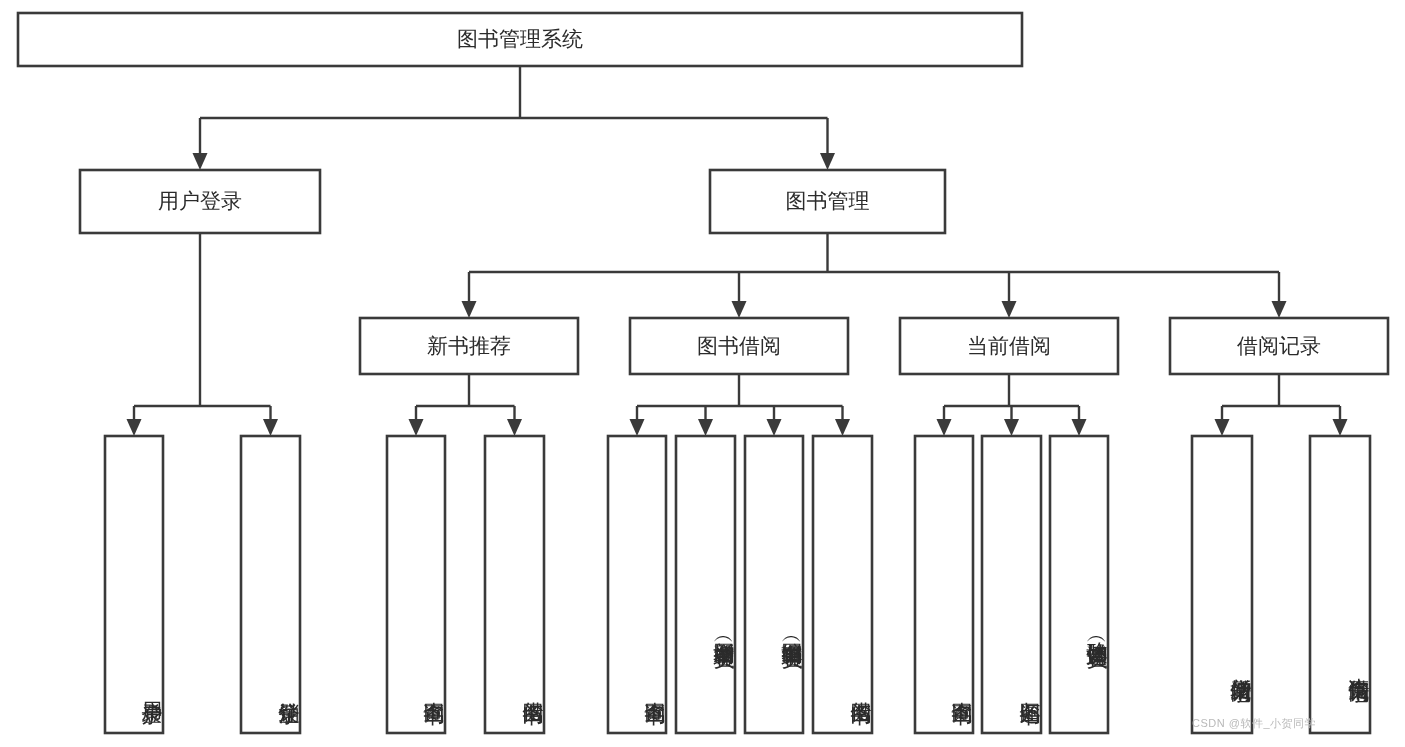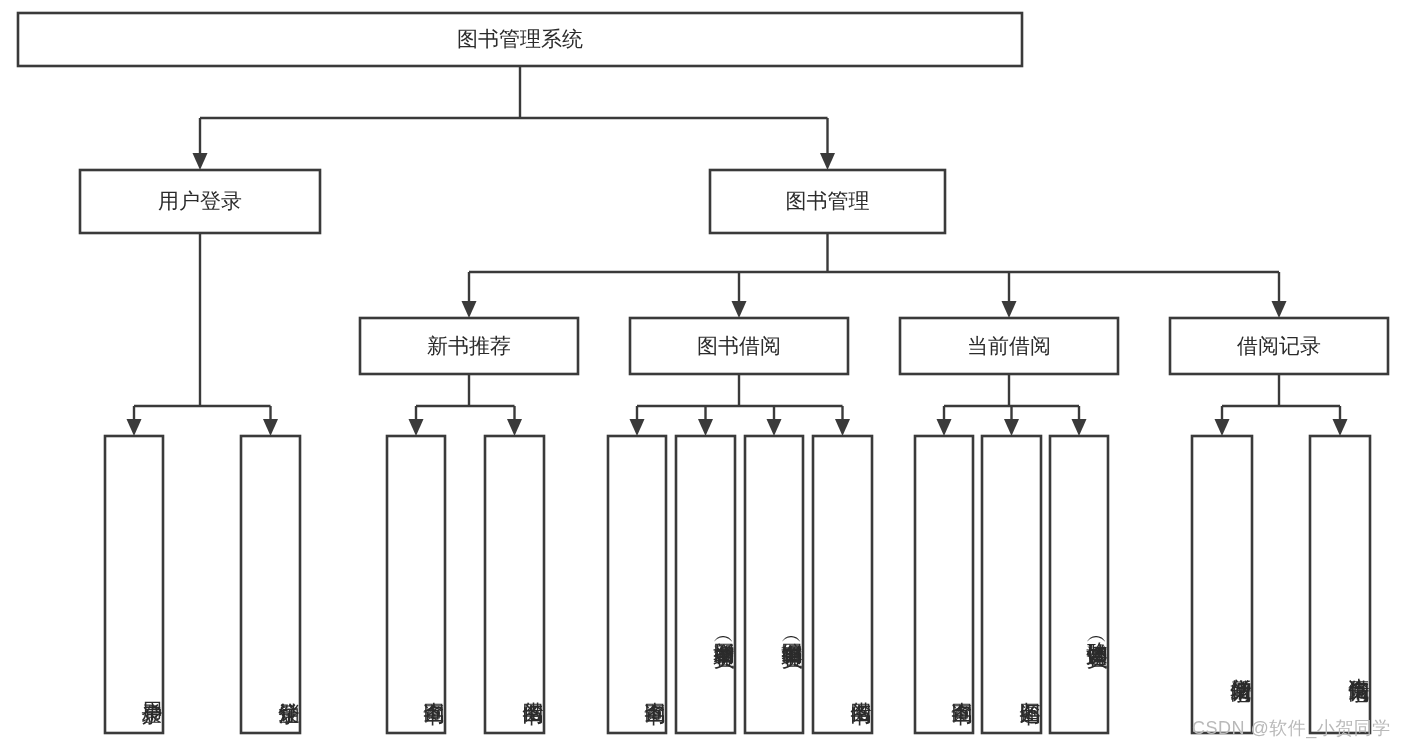--- a/index.html
+++ b/index.html
@@ -58,21 +58,21 @@
     letter-spacing: 1px;
     font-size: 21px;
     color: #2b2b2b;
     line-height: 1;
     white-space: nowrap;
     pointer-events: none;
   }
   .watermark {
     position: absolute;
     font-family: "Liberation Sans", "DejaVu Sans", sans-serif;
-    font-size: 18px;
+    font-size: 11px;
     color: #b9b9b9;
     white-space: nowrap;
     letter-spacing: 0.5px;
   }
 </style>
 </head>
 <body>
 
 <div id="diagram-root">
 

